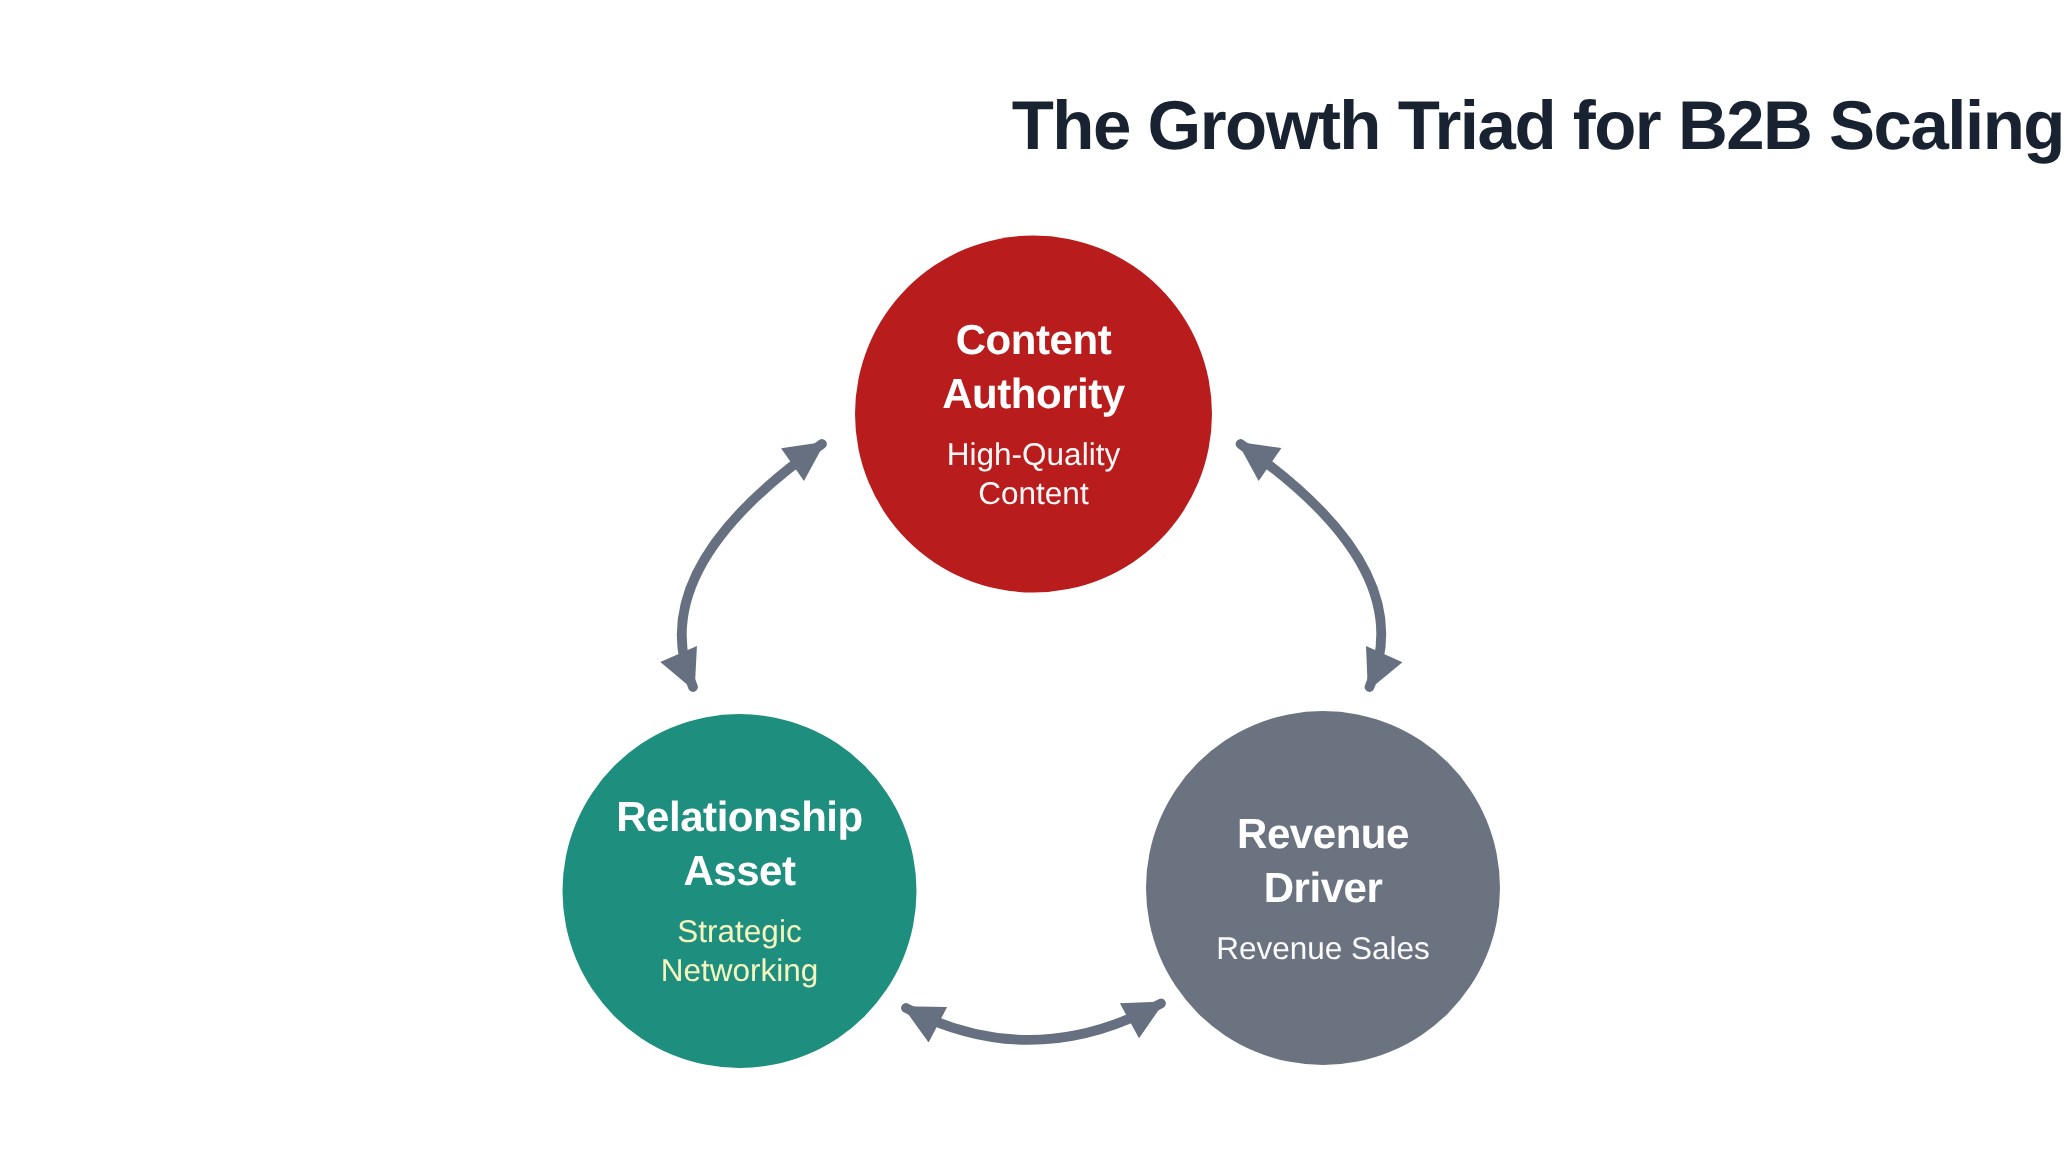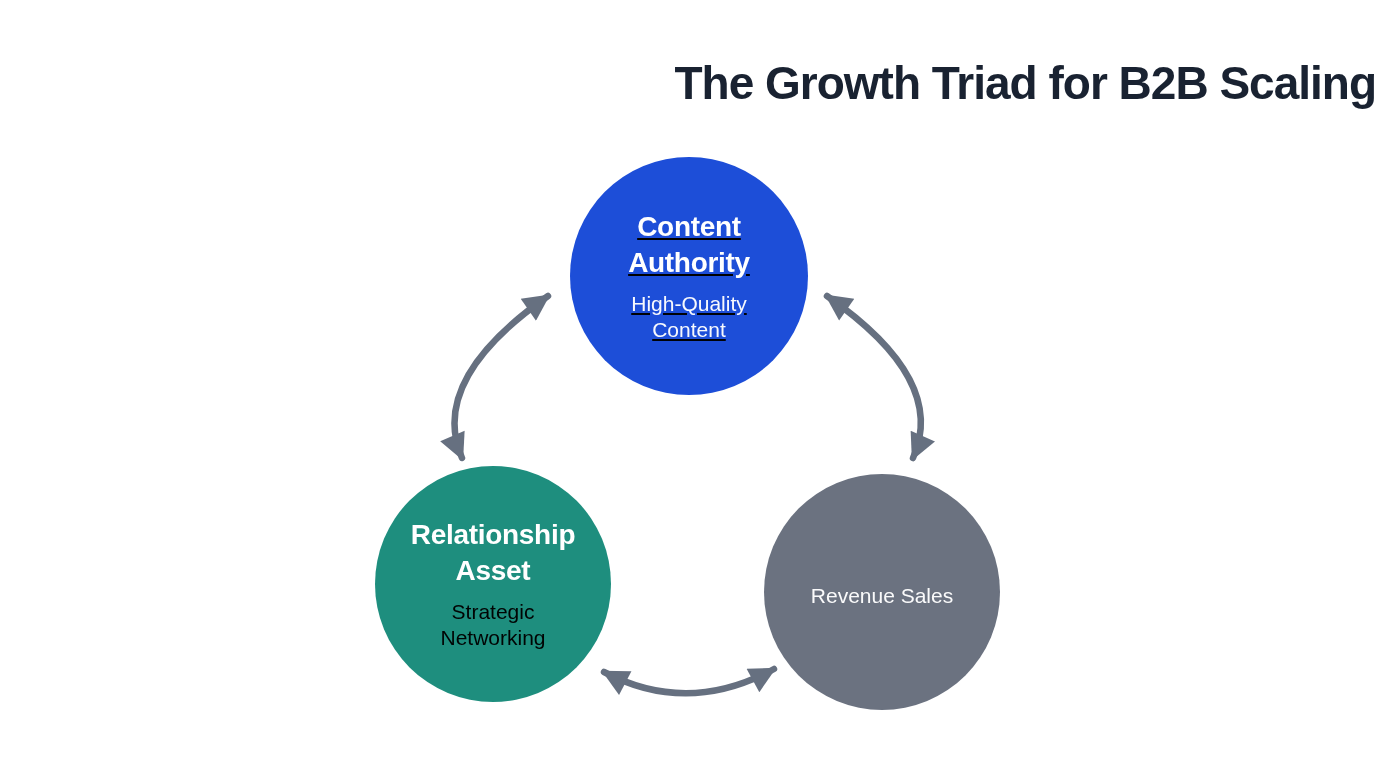--- a/index.html
+++ b/index.html
@@ -53,21 +53,21 @@
   .node {
     position: absolute;
     border-radius: 50%;
     display: flex;
     flex-direction: column;
     align-items: center;
     justify-content: center;
     text-align: center;
   }
   .node-top    { left: 570px; top: 157px; width: 238px; height: 238px; }
-  .node-left   { left: 375px; top: 466px; width: 236px; height: 236px; }
+  .node-left   { left: 375px; top: 476px; width: 236px; height: 236px; }
   .node-right  { left: 764px; top: 474px; width: 236px; height: 236px; }
   .node-label {
     font-size: 28px;
     font-weight: 700;
     line-height: 1.3;
     white-space: pre-line;
     letter-spacing: -0.3px;
   }
   .node-sublabel {
     margin-top: 9px;
@@ -89,31 +89,33 @@
     <defs>
       <marker id="ah" viewBox="0 0 10 10" refX="9" refY="5" markerWidth="4.6" markerHeight="4.1" orient="auto-start-reverse">
         <path d="M 0 0 L 10 5 L 0 10 z"></path>
       </marker>
     </defs>
     <path class="arc" d="M 462 458 Q 428 380 548 296" marker-start="url(#ah)" marker-end="url(#ah)"></path>
     <path class="arc" d="M 827 296 Q 948 380 913 458" marker-start="url(#ah)" marker-end="url(#ah)"></path>
     <path class="arc" d="M 604 672 Q 688 716 774 669" marker-start="url(#ah)" marker-end="url(#ah)"></path>
   </svg>
 
-  <div class="node node-top" style="background-color: #1d4ed8; text-decoration: underline;">
+  <div class="node node-top" style="background-color: #b91c1c;">
     <div class="node-label" style="color: rgb(255, 255, 255);">Content
 Authority</div>
     <div class="node-sublabel" style="color: rgb(255, 255, 255);">High-Quality
 Content</div>
   </div>
 
   <div class="node node-left" style="background-color: rgb(30, 142, 126);">
     <div class="node-label" style="color: rgb(255, 255, 255);">Relationship
 Asset</div>
-    <div class="node-sublabel" style="color: #000000;">Strategic
+    <div class="node-sublabel" style="color: #fef9c3;">Strategic
 Networking</div>
   </div>
 
   <div class="node node-right" style="background-color: rgb(107, 114, 128);">
+    <div class="node-label" style="color: rgb(255, 255, 255);">Revenue
+Driver</div>
     <div class="node-sublabel" style="color: rgb(255, 255, 255);">Revenue Sales</div>
   </div>
 
 </div>
 
 </body></html>

